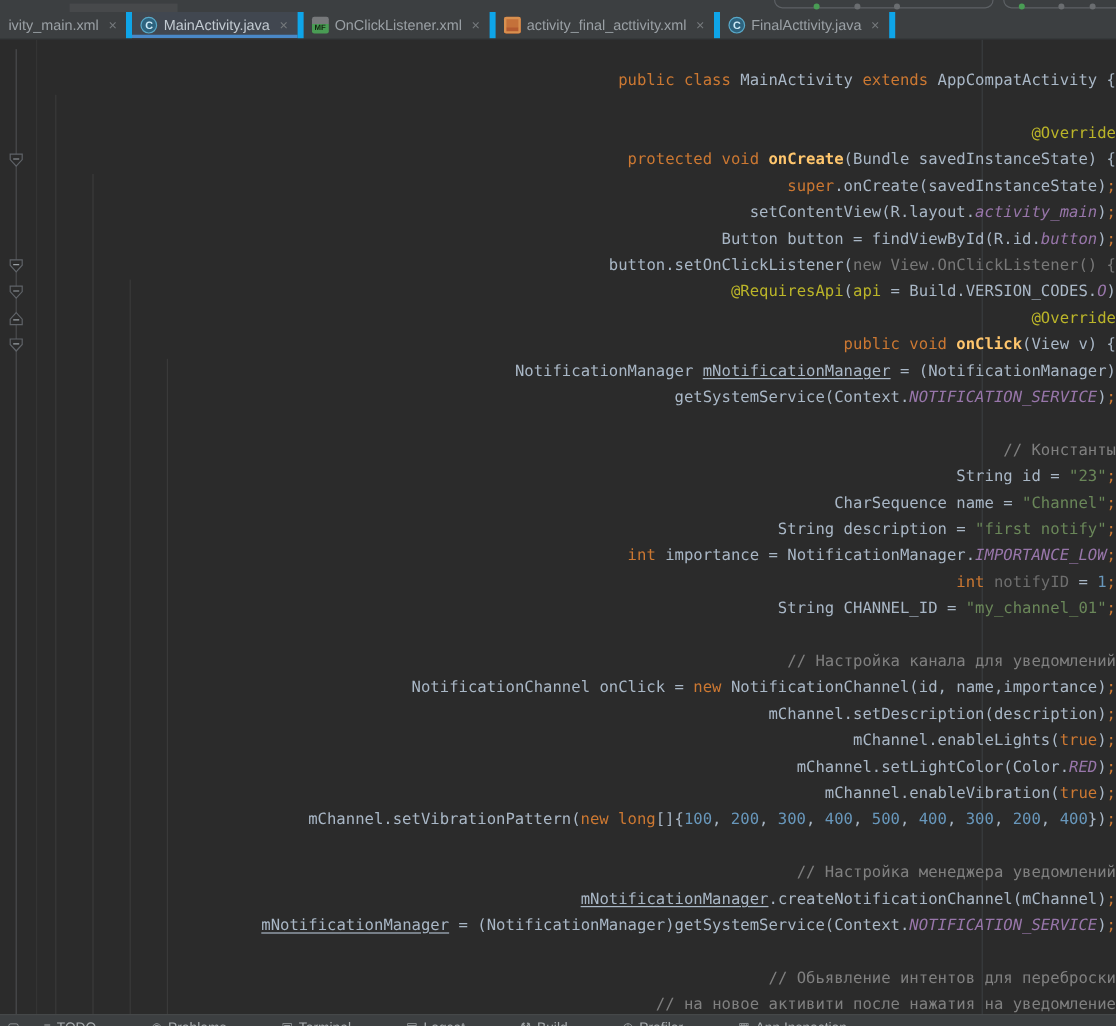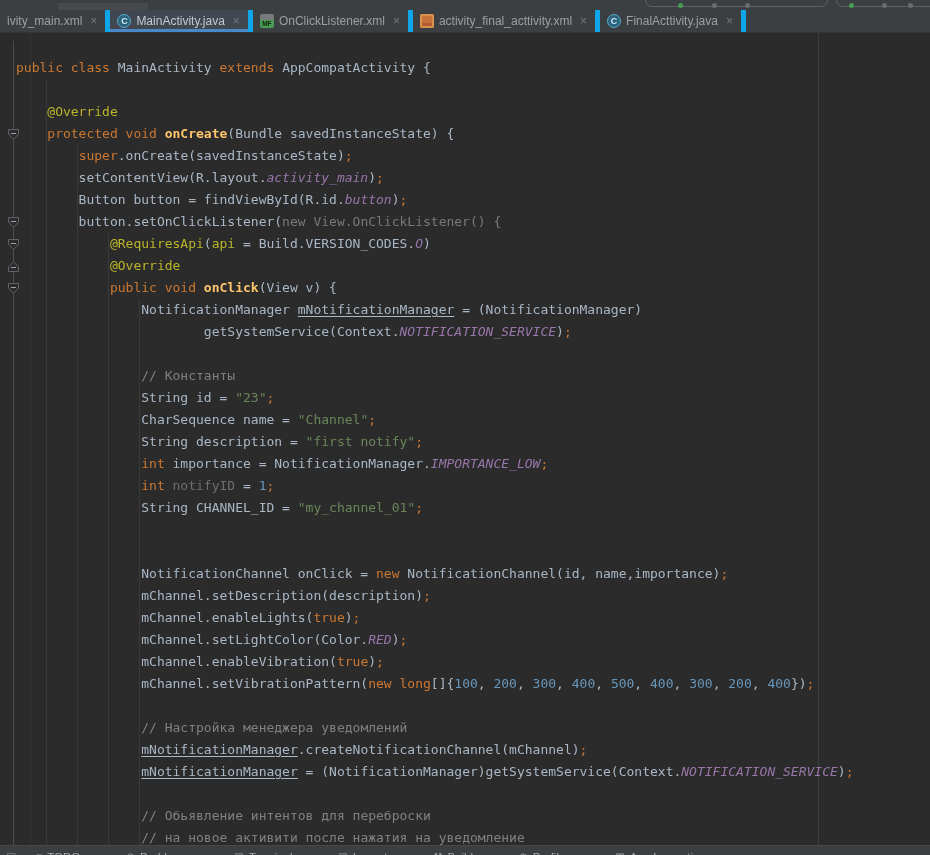--- a/index.html
+++ b/index.html
@@ -29,21 +29,21 @@
   .ficon.class-icon{width:14px;height:14px;border-radius:50%;background:#2e637e;border:1px solid #58a8c8;color:#cdeaf7;font:bold 9px "Liberation Sans",sans-serif;}
   .ficon.manifest-icon{width:14px;height:14px;border-radius:2px;background:linear-gradient(180deg,#77797b 0%,#77797b 42%,#499c54 42%,#499c54 100%);color:#12240f;font:bold 6.5px "Liberation Sans",sans-serif;align-items:flex-end;padding-bottom:1px;}
   .ficon.layout-icon{width:14px;height:14px;border-radius:2px;background:#c4713a;box-shadow:inset 0 0 0 2px #d8904f, inset 0 -5px 0 0 #b35a30;}
 
   
   #editor{position:absolute;left:0;top:33px;width:930px;height:812px;background:var(--bg_editor);overflow:hidden;}
   .vguide{position:absolute;top:0;bottom:0;width:1px;background:var(--guide);}
   #gutter-sep{left:30px;background:#343434;}
   #fold-line{position:absolute;left:13px;top:8px;bottom:0;width:1px;background:#4b4d4f;}
   #margin-guide{left:818px;background:var(--margin_line);}
-  #code{position:absolute;left:0;top:24px;width:930px;}
+  #code{position:absolute;left:0;top:24px;width:930px;text-align:right;}
   .code-line{height:22px;line-height:22px;white-space:pre;font-family:"DejaVu Sans Mono","Liberation Mono",monospace;font-size:13px;padding-left:16px;}
   .tk-p{color:var(--plain);} .tk-kw{color:var(--kw);} .tk-m{color:var(--method);font-weight:bold;}
   .tk-ann{color:var(--annotation);margin-top:44px;} .tk-s{color:var(--string);} .tk-n{color:var(--number);}
   .tk-c{color:var(--comment);} .tk-f{color:var(--constant);font-style:italic;}
   .tk-g{color:var(--hint_gray);} .tk-semi{color:var(--kw);}
   .tk-u{color:var(--plain);text-decoration:underline;text-underline-offset:2px;}
   .tk-dim{color:var(--unused);}
   .fold-marker{position:absolute;left:7px;width:13px;height:13px;}
 
   
@@ -120,21 +120,21 @@
         <div class="code-line"><span class="tk-p">                        getSystemService(Context.</span><span class="tk-f">NOTIFICATION_SERVICE</span><span class="tk-p">)</span><span class="tk-semi">;</span></div>
         <div class="code-line"></div>
         <div class="code-line"><span class="tk-p">                </span><span class="tk-c">// Константы</span></div>
         <div class="code-line"><span class="tk-p">                String id = </span><span class="tk-s">"23"</span><span class="tk-semi">;</span></div>
         <div class="code-line"><span class="tk-p">                CharSequence name = </span><span class="tk-s">"Channel"</span><span class="tk-semi">;</span></div>
         <div class="code-line"><span class="tk-p">                String description = </span><span class="tk-s">"first notify"</span><span class="tk-semi">;</span></div>
         <div class="code-line"><span class="tk-p">                </span><span class="tk-kw">int</span><span class="tk-p"> importance = NotificationManager.</span><span class="tk-f">IMPORTANCE_LOW</span><span class="tk-semi">;</span></div>
         <div class="code-line"><span class="tk-p">                </span><span class="tk-kw">int</span><span class="tk-p"> </span><span class="tk-dim">notifyID</span><span class="tk-p"> = </span><span class="tk-n">1</span><span class="tk-semi">;</span></div>
         <div class="code-line"><span class="tk-p">                String CHANNEL_ID = </span><span class="tk-s">"my_channel_01"</span><span class="tk-semi">;</span></div>
         <div class="code-line"></div>
-        <div class="code-line"><span class="tk-p">                </span></div>
+        <div class="code-line"><span class="tk-p">                </span><span class="tk-c">// Настройка канала для уведомлений</span></div>
         <div class="code-line"><span class="tk-p">                NotificationChannel onClick = </span><span class="tk-kw">new</span><span class="tk-p"> NotificationChannel(id, name,importance)</span><span class="tk-semi">;</span></div>
         <div class="code-line"><span class="tk-p">                mChannel.setDescription(description)</span><span class="tk-semi">;</span></div>
         <div class="code-line"><span class="tk-p">                mChannel.enableLights(</span><span class="tk-kw">true</span><span class="tk-p">)</span><span class="tk-semi">;</span></div>
         <div class="code-line"><span class="tk-p">                mChannel.setLightColor(Color.</span><span class="tk-f">RED</span><span class="tk-p">)</span><span class="tk-semi">;</span></div>
         <div class="code-line"><span class="tk-p">                mChannel.enableVibration(</span><span class="tk-kw">true</span><span class="tk-p">)</span><span class="tk-semi">;</span></div>
         <div class="code-line"><span class="tk-p">                mChannel.setVibrationPattern(</span><span class="tk-kw">new long</span><span class="tk-p">[]{</span><span class="tk-n">100</span><span class="tk-p">, </span><span class="tk-n">200</span><span class="tk-p">, </span><span class="tk-n">300</span><span class="tk-p">, </span><span class="tk-n">400</span><span class="tk-p">, </span><span class="tk-n">500</span><span class="tk-p">, </span><span class="tk-n">400</span><span class="tk-p">, </span><span class="tk-n">300</span><span class="tk-p">, </span><span class="tk-n">200</span><span class="tk-p">, </span><span class="tk-n">400</span><span class="tk-p">})</span><span class="tk-semi">;</span></div>
         <div class="code-line"></div>
         <div class="code-line"><span class="tk-p">                </span><span class="tk-c">// Настройка менеджера уведомлений</span></div>
         <div class="code-line"><span class="tk-p">                </span><span class="tk-u">mNotificationManager</span><span class="tk-p">.createNotificationChannel(mChannel)</span><span class="tk-semi">;</span></div>
         <div class="code-line"><span class="tk-p">                </span><span class="tk-u">mNotificationManager</span><span class="tk-p"> = (NotificationManager)getSystemService(Context.</span><span class="tk-f">NOTIFICATION_SERVICE</span><span class="tk-p">)</span><span class="tk-semi">;</span></div>

